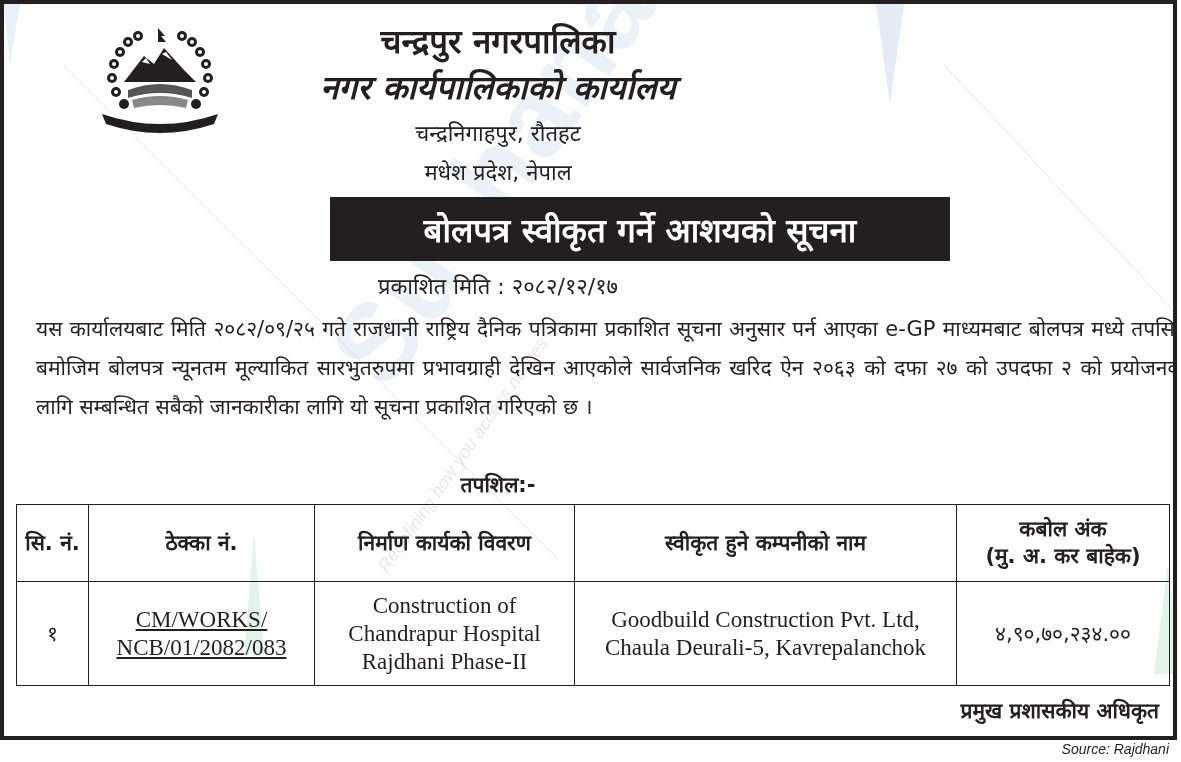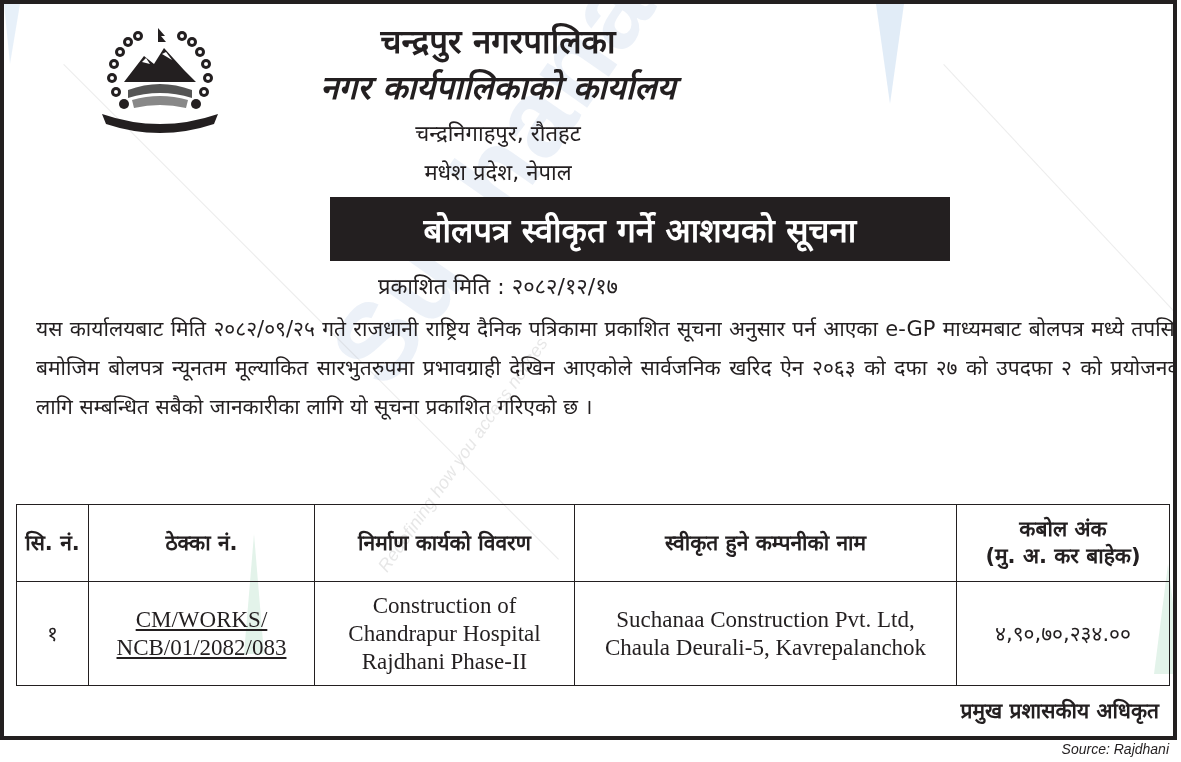--- a/index.html
+++ b/index.html
@@ -138,20 +138,21 @@
   <div class="hdr addr2">मधेश प्रदेश, नेपाल</div>
 
   <div class="banner">
     <span>बोलपत्र स्वीकृत गर्ने आशयको सूचना</span>
   </div>
 
   <div class="hdr pubdate">प्रकाशित मिति : २०८२/१२/१७</div>
 
   <p class="body-text">यस कार्यालयबाट मिति २०८२/०९/२५ गते राजधानी राष्ट्रिय दैनिक पत्रिकामा प्रकाशित सूचना अनुसार पर्न आएका e-GP माध्यमबाट बोलपत्र मध्ये तपसिल बमोजिम बोलपत्र न्यूनतम मूल्याकित सारभुतरुपमा प्रभावग्राही देखिन आएकोले सार्वजनिक खरिद ऐन २०६३ को दफा २७ को उपदफा २ को प्रयोजनको लागि सम्बन्धित सबैको जानकारीका लागि यो सूचना प्रकाशित गरिएको छ ।</p>
 
+  <div class="hdr tapsil">तपशिल:-</div>
 
   <table class="sched">
     <colgroup>
       <col style="width:72px">
       <col style="width:226px">
       <col style="width:260px">
       <col style="width:382px">
       <col style="width:213px">
     </colgroup>
     <thead>
@@ -164,21 +165,21 @@
           <div>कबोल अंक</div>
           <div>(मु. अ. कर बाहेक)</div>
         </th>
       </tr>
     </thead>
     <tbody>
       <tr>
         <td class="deva">१</td>
         <td style="padding:0 10px;text-decoration:underline;">CM/WORKS/ NCB/01/2082/083</td>
         <td style="padding:0 16px;">Construction of Chandrapur Hospital Rajdhani Phase-II</td>
-        <td style="padding:0 14px;">Suchanaa Construction Pvt. Ltd, Chaula Deurali-5, Kavrepalanchok</td>
+        <td style="padding:0 14px;">Goodbuild Construction Pvt. Ltd, Chaula Deurali-5, Kavrepalanchok</td>
         <td class="deva">४,९०,७०,२३४.००</td>
       </tr>
     </tbody>
   </table>
 
   <div class="signature">प्रमुख प्रशासकीय अधिकृत</div>
 </div>
 
 <div class="source">Source: Rajdhani</div>
 

